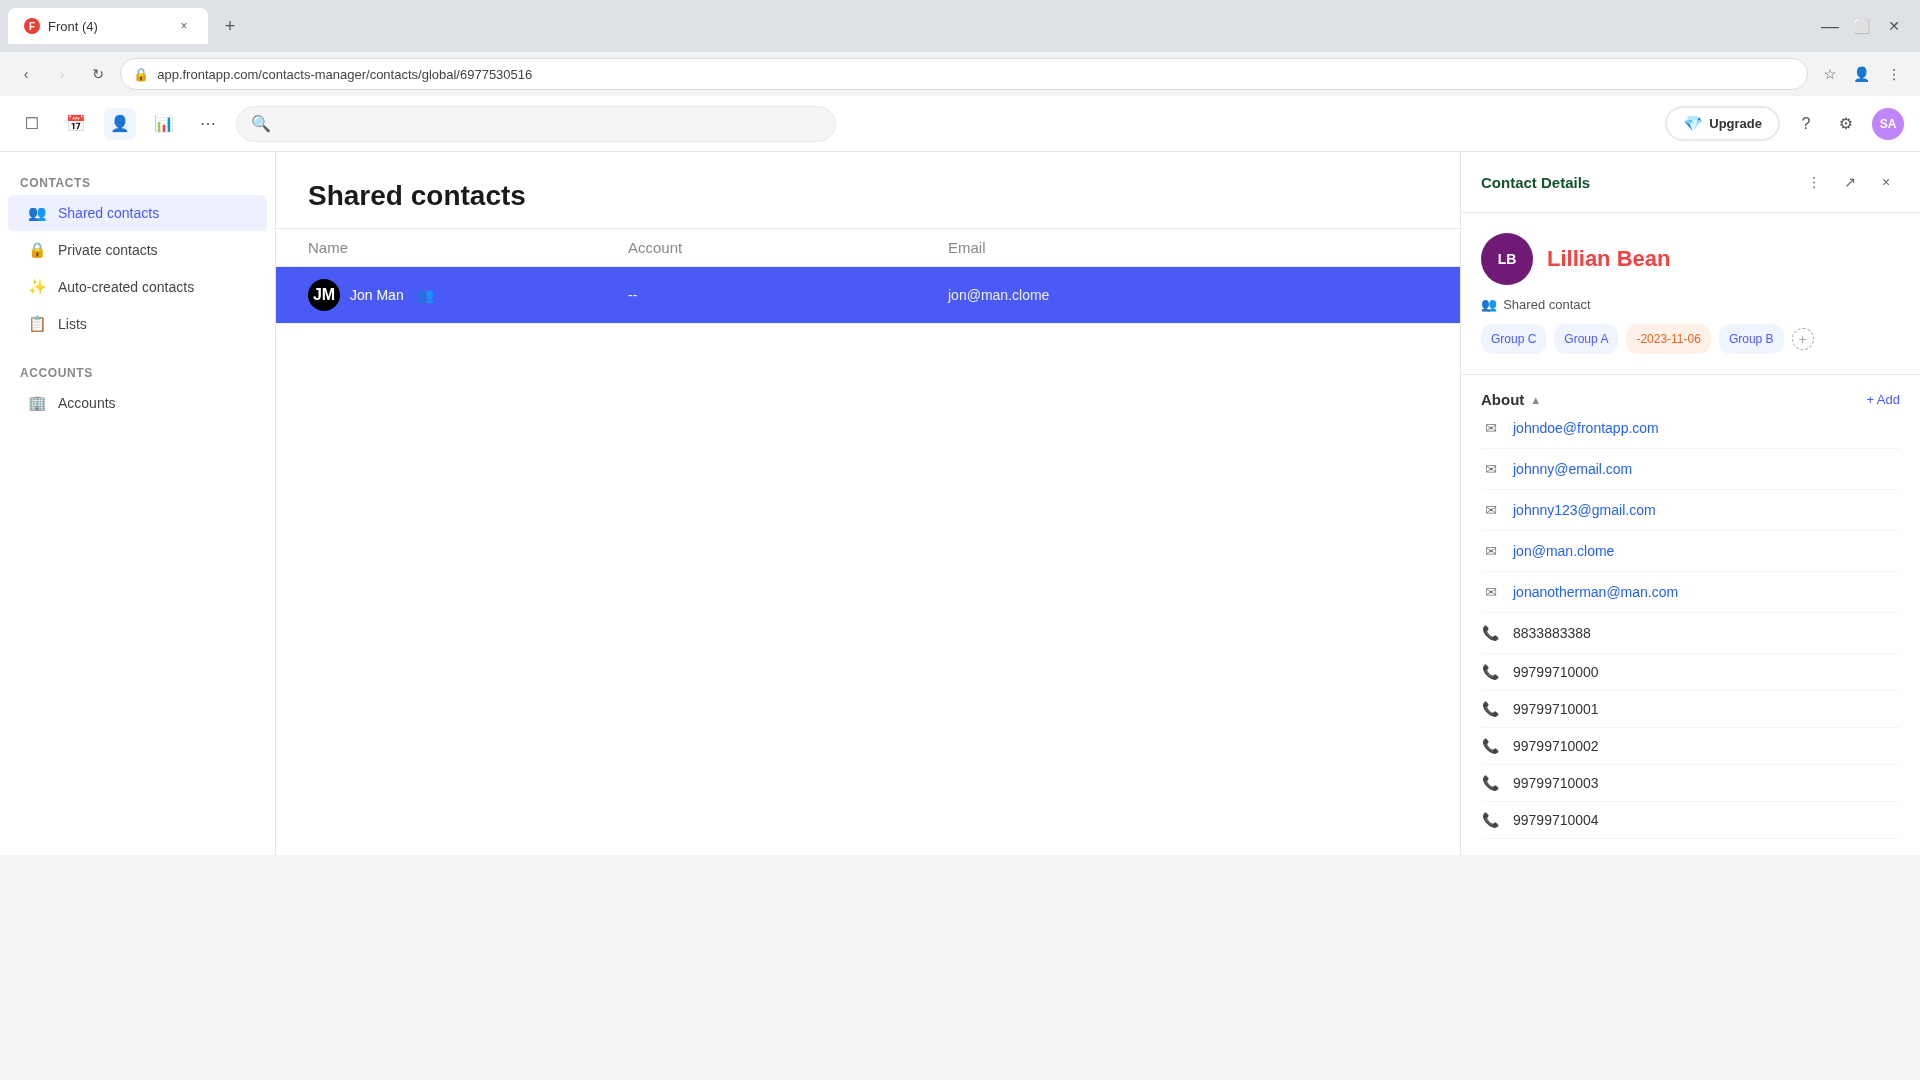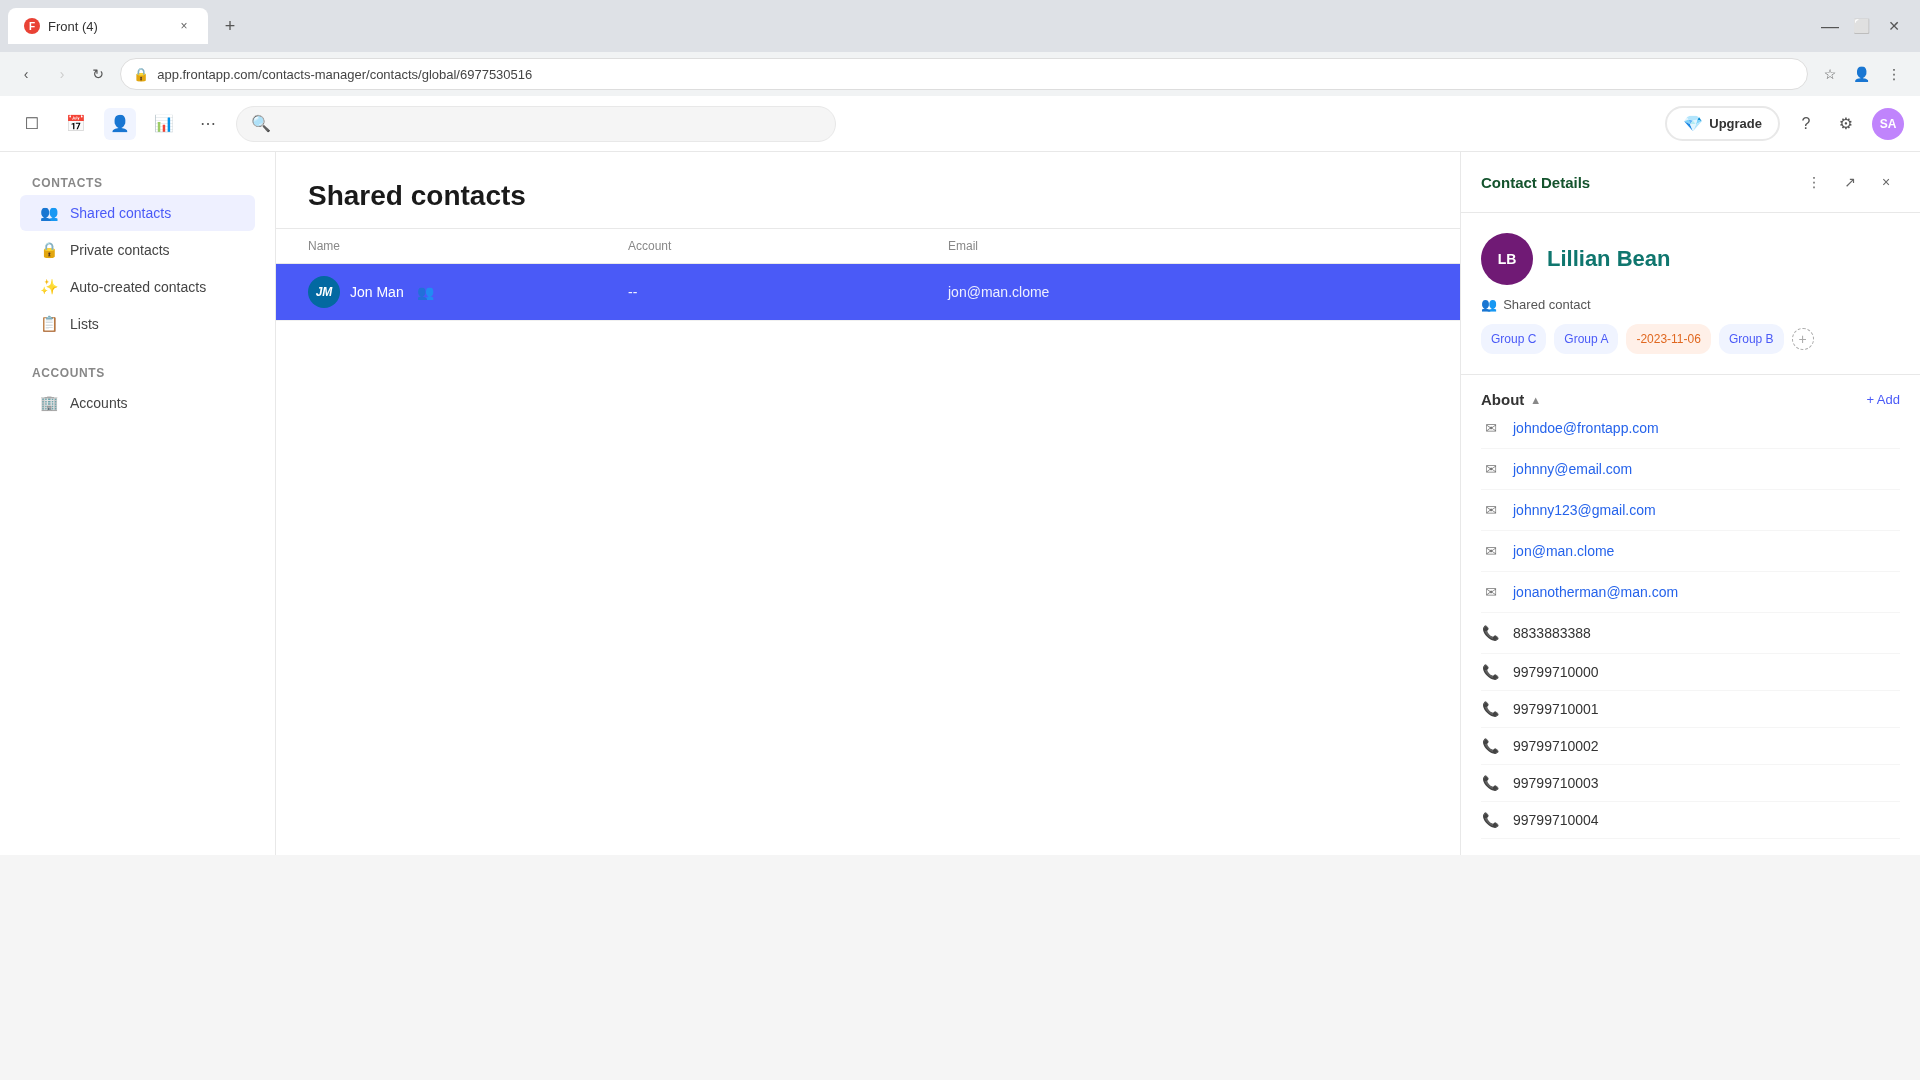--- a/index.html
+++ b/index.html
@@ -27,53 +27,53 @@
     .search-bar input { border: none; background: transparent; outline: none; font-size: 14px; color: #333; width: 100%; }
     .upgrade-btn { background: white; border: 2px solid #e8e8e8; border-radius: 20px; padding: 6px 16px; font-size: 13px; font-weight: 600; color: #333; cursor: pointer; display: flex; align-items: center; gap: 6px; }
     .upgrade-icon { color: #b44fbd; font-size: 16px; }
     .avatar-btn { width: 32px; height: 32px; border-radius: 50%; background: #c084fc; display: flex; align-items: center; justify-content: center; color: white; font-size: 12px; font-weight: bold; cursor: pointer; }
 
     
     .page-wrapper { display: flex; flex-direction: column; width: 100%; }
     .content-area { display: flex; flex: 1; overflow: hidden; }
 
     
-    .sidebar { width: 276px; background: white; border-right: 1px solid #e8e8e8; padding: 16px 12px; overflow-y: auto; flex-shrink: 0; }
+    .sidebar { width: 276px; background: white; border-right: 1px solid #e8e8e8; padding: 16px 0; overflow-y: auto; flex-shrink: 0; }
     .sidebar-section-label { font-size: 12px; color: #888; font-weight: 600; padding: 8px 20px 4px; text-transform: uppercase; letter-spacing: 0.05em; }
     .sidebar-item { display: flex; align-items: center; gap: 10px; padding: 8px 20px; cursor: pointer; font-size: 14px; color: #444; border-radius: 6px; margin: 1px 8px; }
     .sidebar-item.active { background: #eef0ff; color: #4a5af7; font-weight: 500; }
     .sidebar-icon { width: 20px; height: 20px; display: flex; align-items: center; justify-content: center; font-size: 15px; }
 
     
     .main-content { flex: 1; background: white; overflow: hidden; display: flex; flex-direction: column; }
     .contacts-header { padding: 28px 32px 16px; border-bottom: 1px solid #e8e8e8; }
     .contacts-header h1 { font-size: 28px; font-weight: 700; color: #1a1a1a; }
     .contacts-table { flex: 1; overflow-y: auto; }
     .table-header { display: grid; grid-template-columns: 2fr 2fr 3fr; padding: 10px 32px; border-bottom: 1px solid #e8e8e8; }
-    .table-header-cell { font-size: 12px; color: #888; font-weight: 500; }
+    .table-header-cell { font-size: 15px; color: #888; font-weight: 500; }
     .table-row { display: grid; grid-template-columns: 2fr 2fr 3fr; padding: 12px 32px; border-bottom: 1px solid #f0f0f0; align-items: center; cursor: pointer; }
     .table-row.selected { background: #4a5af7; }
     .contact-name-cell { display: flex; align-items: center; gap: 10px; }
-    .contact-avatar { width: 32px; height: 32px; border-radius: 50%; background: #0369a1; display: flex; align-items: center; justify-content: center; color: white; font-size: 12px; font-weight: bold; flex-shrink: 0; font-style: italic; }
+    .contact-avatar { width: 32px; height: 32px; border-radius: 50%; background: #000000; display: flex; align-items: center; justify-content: center; color: white; font-size: 16px; font-weight: bold; flex-shrink: 0; }
     .contact-name { font-size: 14px; font-weight: 500; color: white; }
     .contact-name-icon { color: rgba(255,255,255,0.8); font-size: 14px; margin-left: 4px; }
     .contact-account { font-size: 14px; color: rgba(255,255,255,0.9); }
     .contact-email { font-size: 14px; color: rgba(255,255,255,0.9); }
 
     
     .detail-panel { width: 460px; border-left: 1px solid #e8e8e8; background: white; overflow-y: auto; flex-shrink: 0; }
     .panel-header { display: flex; align-items: center; justify-content: space-between; padding: 16px 20px; border-bottom: 1px solid #e8e8e8; }
     .panel-title { font-size: 15px; font-weight: 600; color: #14532d; }
     .panel-actions { display: flex; gap: 8px; }
     .panel-btn { width: 28px; height: 28px; border-radius: 6px; display: flex; align-items: center; justify-content: center; color: #666; font-size: 14px; cursor: pointer; }
 
     .contact-info { padding: 20px; border-bottom: 1px solid #e8e8e8; }
     .contact-info-header { display: flex; align-items: center; gap: 14px; margin-bottom: 12px; }
     .contact-big-avatar { width: 52px; height: 52px; border-radius: 50%; background: #701a75; display: flex; align-items: center; justify-content: center; color: white; font-size: 14px; font-weight: bold; flex-shrink: 0; }
-    .contact-full-name { font-size: 22px; font-weight: 700; color: #0f766e; }
+    .contact-full-name { font-size: 22px; font-weight: 700; color: #ef4444; }
     .shared-badge { display: flex; align-items: center; gap: 6px; font-size: 13px; color: #555; margin-bottom: 12px; }
     .shared-icon { color: #666; }
     .group-tags { display: flex; gap: 8px; flex-wrap: wrap; align-items: center; }
     .group-tag { background: #f0f4ff; color: #4a5af7; border-radius: 12px; padding: 8px 10px; font-size: 12px; font-weight: 500; cursor: pointer; }
     .group-tag.date { background: #fff0e8; color: #e06820; }
     .add-tag-btn { width: 22px; height: 22px; border-radius: 50%; border: 1.5px dashed #aaa; display: flex; align-items: center; justify-content: center; color: #aaa; font-size: 14px; cursor: pointer; }
 
     .about-section { padding: 16px 20px; }
     .about-header { display: flex; align-items: center; justify-content: space-between; }
     .about-title { font-size: 15px; font-weight: 600; color: #333; display: flex; align-items: center; gap: 6px; }

